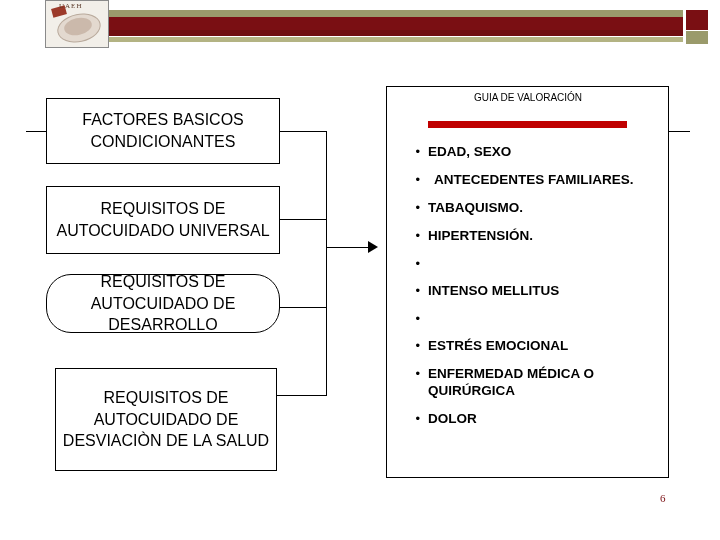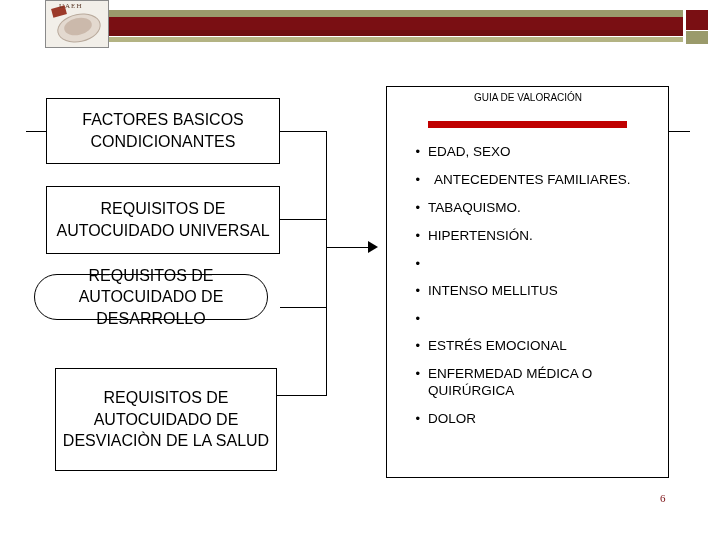--- a/index.html
+++ b/index.html
@@ -145,24 +145,24 @@
     width: 234px;
     height: 66px;
   }
   #box-universal {
     left: 46px;
     top: 186px;
     width: 234px;
     height: 68px;
   }
   #box-desarrollo {
-    left: 34px;
+    left: 46px;
     top: 274px;
     width: 234px;
-    height: 46px;
+    height: 59px;
     border-radius: 25px;
   }
   #box-desviacion {
     left: 55px;
     top: 368px;
     width: 222px;
     height: 103px;
   }
 
   
@@ -235,20 +235,21 @@
   .bullet-dot {
     width: 34px;
     flex: none;
     text-align: right;
     padding-right: 8px;
     font-size: 13px;
   }
   .bullet-text {
     flex: 1;
     padding-right: 12px;
+    font-weight: bold;
   }
   .bullet-row.indent .bullet-text { padding-left: 6px; }
 
   
   #page-number {
     position: absolute;
     left: 660px;
     top: 492px;
     font-size: 11px;
     color: #7a0f13;

